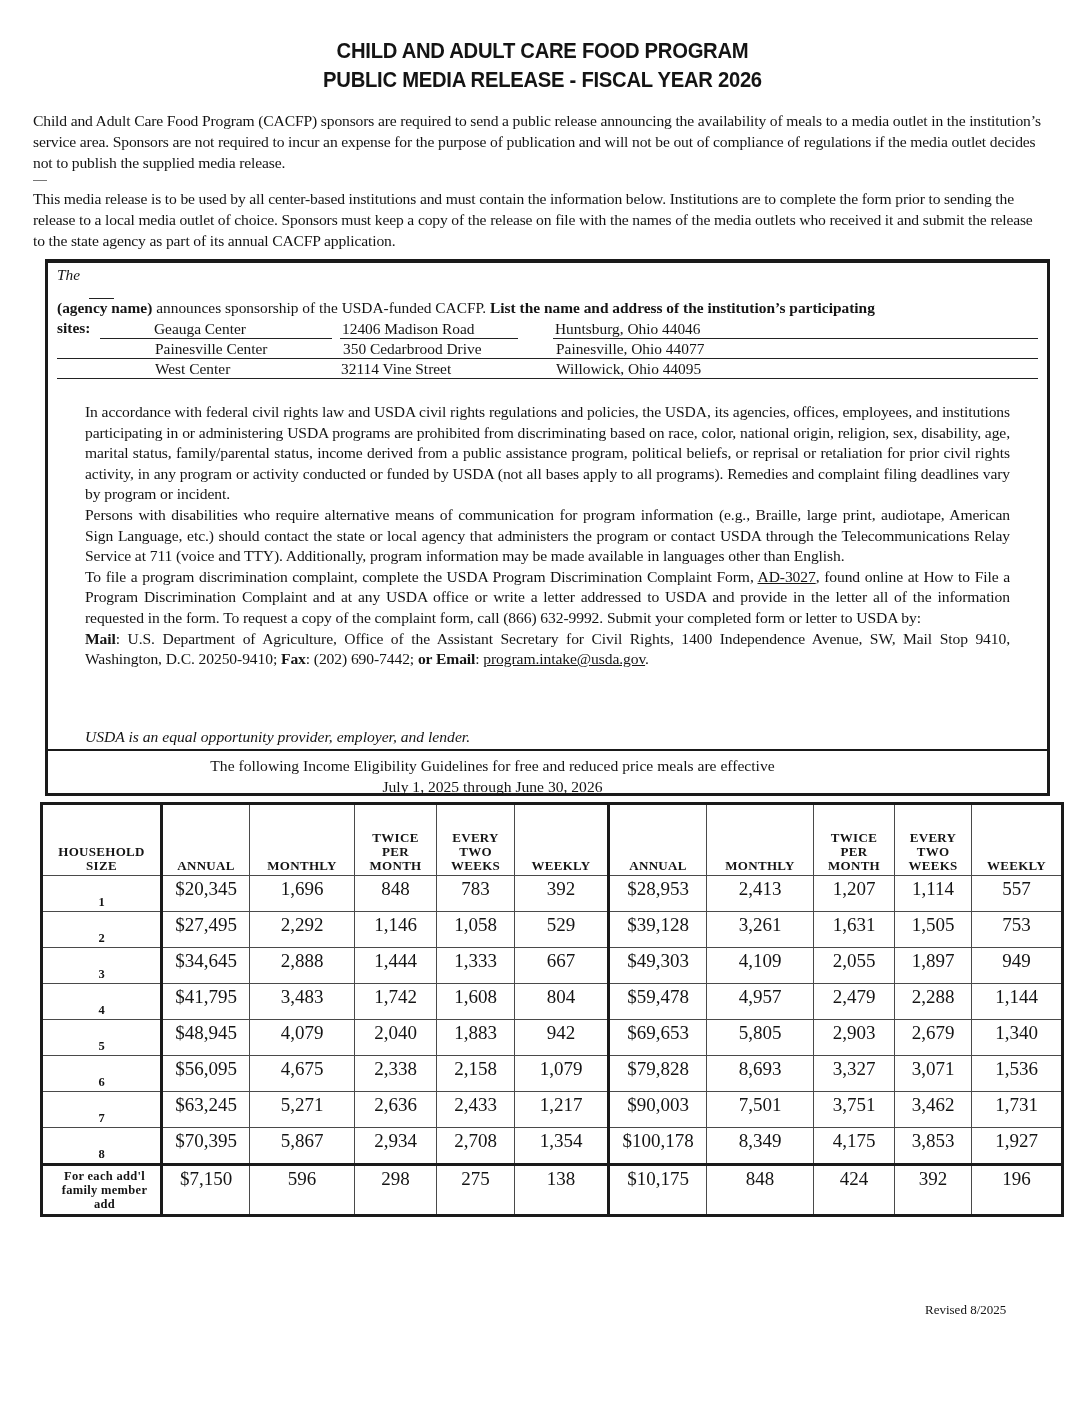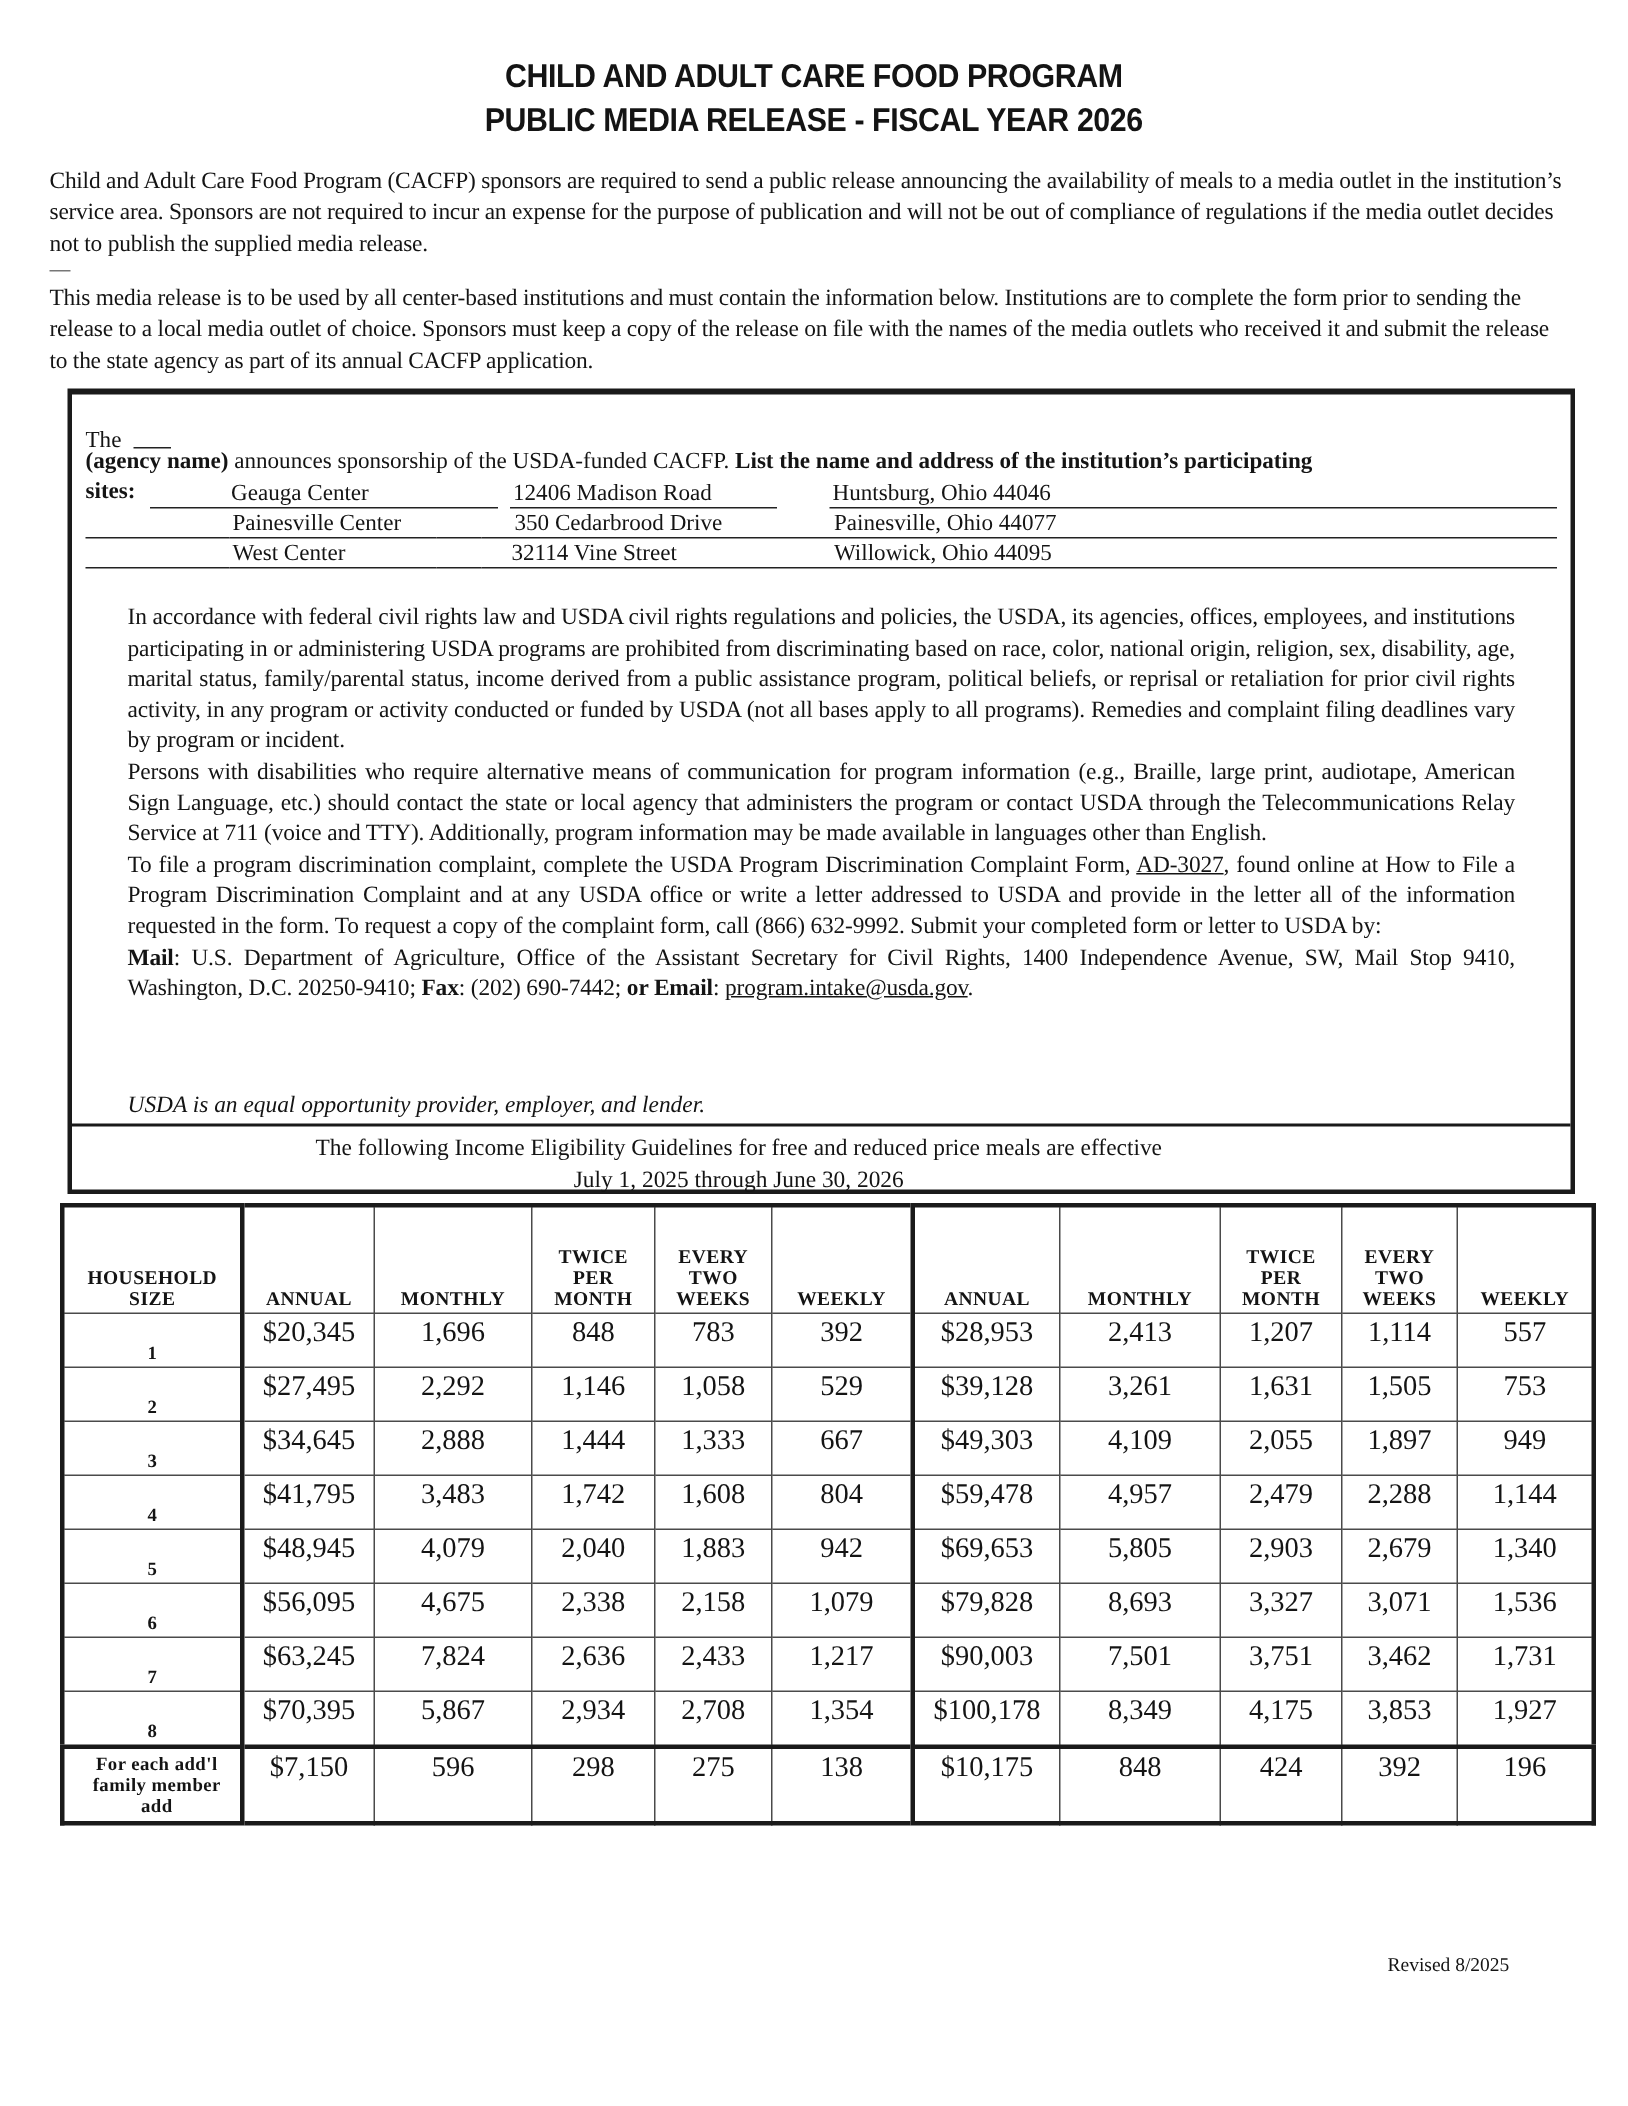--- a/index.html
+++ b/index.html
@@ -51,21 +51,21 @@
   <div>CHILD AND ADULT CARE FOOD PROGRAM</div>
   <div>PUBLIC MEDIA RELEASE - FISCAL YEAR 2026</div>
 </div>
 
 <div class="para p1">Child and Adult Care Food Program (CACFP) sponsors are required to send a public release announcing the availability of meals to a media outlet in the institution’s service area. Sponsors are not required to incur an expense for the purpose of publication and will not be out of compliance of regulations if the media outlet decides not to publish the supplied media release.</div>
 <div class="dash"></div>
 <div class="para p2">This media release is to be used by all center-based institutions and must contain the information below. Institutions are to complete the form prior to sending the release to a local media outlet of choice. Sponsors must keep a copy of the release on file with the names of the media outlets who received it and submit the release to the state agency as part of its annual CACFP application.</div>
 
 <div class="box">
 
-  <div class="frow" style="top:21px;">The</div>
+  <div class="frow" style="top:2px;font-style:italic;">The</div>
   <div class="blank" style="left:41px; top:16px; width:25px;"></div>
 
   <div class="frow" style="top:35px;">
     <b>(agency name)</b><span> announces sponsorship of the USDA-funded CACFP. </span><b>List the name and address of the institution’s participating</b>
   </div>
 
   <div class="frow" style="top:55px;"><b>sites:</b></div>
   <div class="blank" style="left:52px; top:56px; width:52px;"></div>
   <div class="fill" style="left:104px; top:56px; width:156px;"><span>Geauga Center</span></div>
   <div class="blank" style="left:260px; top:56px; width:24px;"></div>
@@ -206,21 +206,21 @@
         <td class="val thick-r">1,079</td>
         <td class="val">$79,828</td>
         <td class="val">8,693</td>
         <td class="val">3,327</td>
         <td class="val">3,071</td>
         <td class="val">1,536</td>
       </tr>
       <tr>
         <td class="size thick-r">7</td>
         <td class="val">$63,245</td>
-        <td class="val">7,824</td>
+        <td class="val">5,271</td>
         <td class="val">2,636</td>
         <td class="val">2,433</td>
         <td class="val thick-r">1,217</td>
         <td class="val">$90,003</td>
         <td class="val">7,501</td>
         <td class="val">3,751</td>
         <td class="val">3,462</td>
         <td class="val">1,731</td>
       </tr>
       <tr style="border-bottom: 3px solid rgb(26, 26, 26);">

